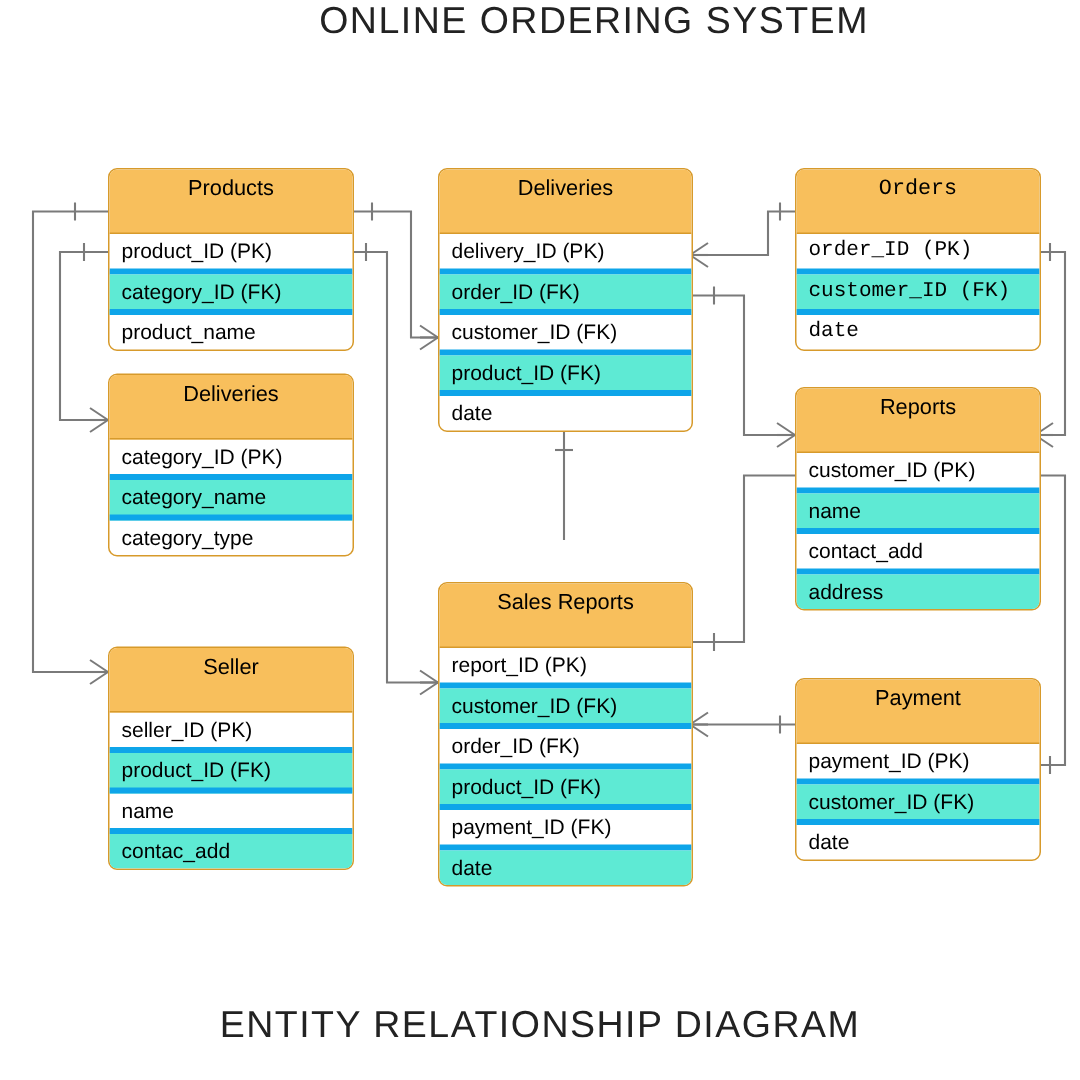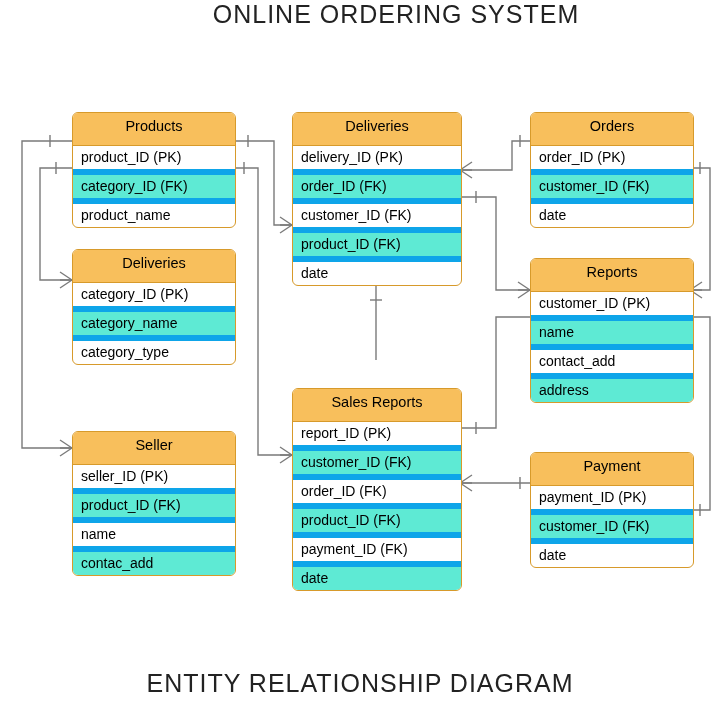--- a/index.html
+++ b/index.html
@@ -38,27 +38,27 @@
     border-radius: 6px;
     background: #fff;
     font-family: Arial, "Helvetica Neue", sans-serif;
     font-size: 14px;
     box-shadow: 0 0 0 rgba(0,0,0,0);
     overflow: hidden;
   }
   .entity .hdr {
     background: #f8bf5c;
     text-align: center;
-    padding: 5px 0 11px 0;
+    padding: 5px 0 21px 0;
     font-size: 14.5px;
     border-bottom: 1px solid #d79a2b;
   }
   .entity .row {
     padding: 3px 8px 4px 8px;
-    border-bottom: 6px solid #0ea5e9;
+    border-bottom: 4px solid #0ea5e9;
     white-space: nowrap;
   }
   .entity .row:last-child { border-bottom: none; }
   .entity .row.alt { background: #5eead4; }
 
   svg.rel {
     position: absolute;
     left: 0; top: 0;
     width: 720px; height: 720px;
     pointer-events: none;
@@ -172,21 +172,21 @@
   <div class="entity" style="left:292px; top:360px; width:168px;margin-top:28px;">
     <div class="hdr">Sales Reports</div>
     <div class="row">report_ID (PK)</div>
     <div class="row alt">customer_ID (FK)</div>
     <div class="row">order_ID (FK)</div>
     <div class="row alt">product_ID (FK)</div>
     <div class="row">payment_ID (FK)</div>
     <div class="row alt">date</div>
   </div>
 
-  <div class="entity" style="left:530px; top:112px; width:162px;">
+  <div class="entity" style="left:530px; top:112px; width:162px;font-family:Liberation Mono, monospace;">
     <div class="hdr">Orders</div>
     <div class="row">order_ID (PK)</div>
     <div class="row alt">customer_ID (FK)</div>
     <div class="row">date</div>
   </div>
 
   <div class="entity" style="left:530px; top:258px; width:162px;">
     <div class="hdr">Reports</div>
     <div class="row">customer_ID (PK)</div>
     <div class="row alt">name</div>

